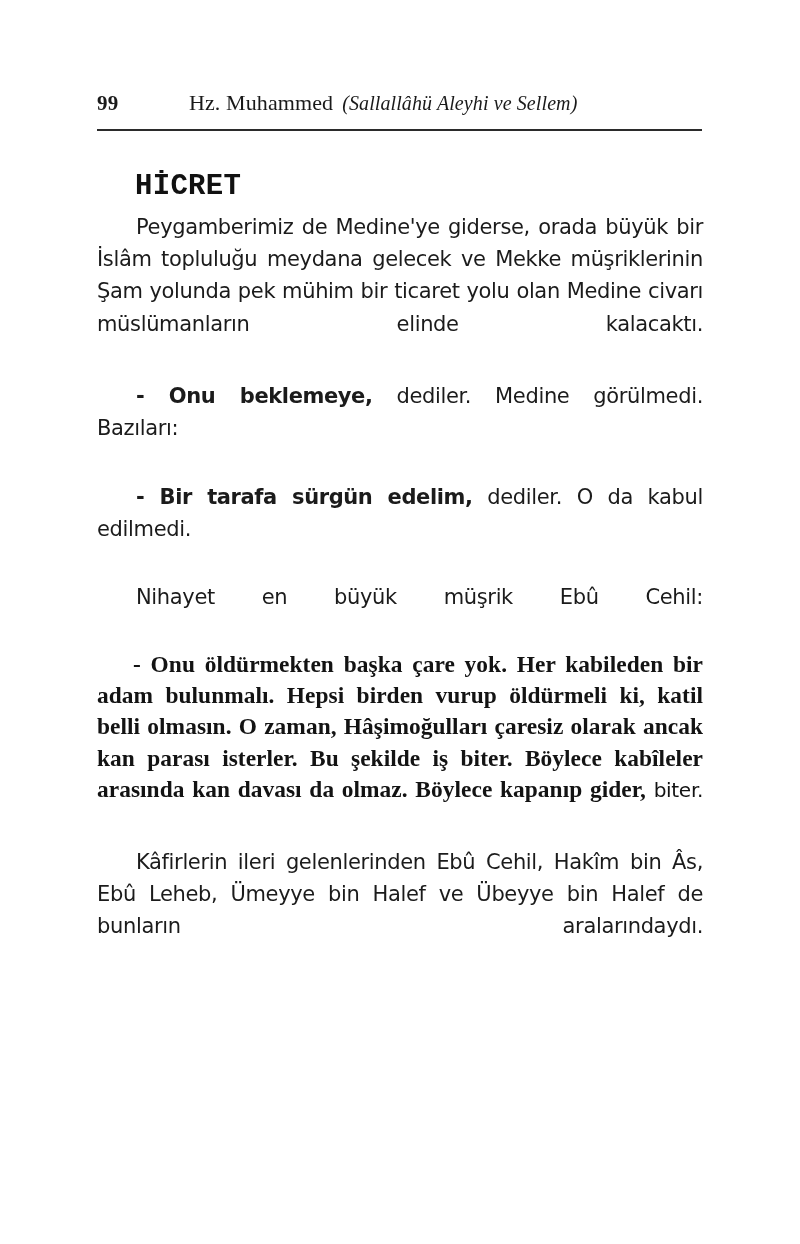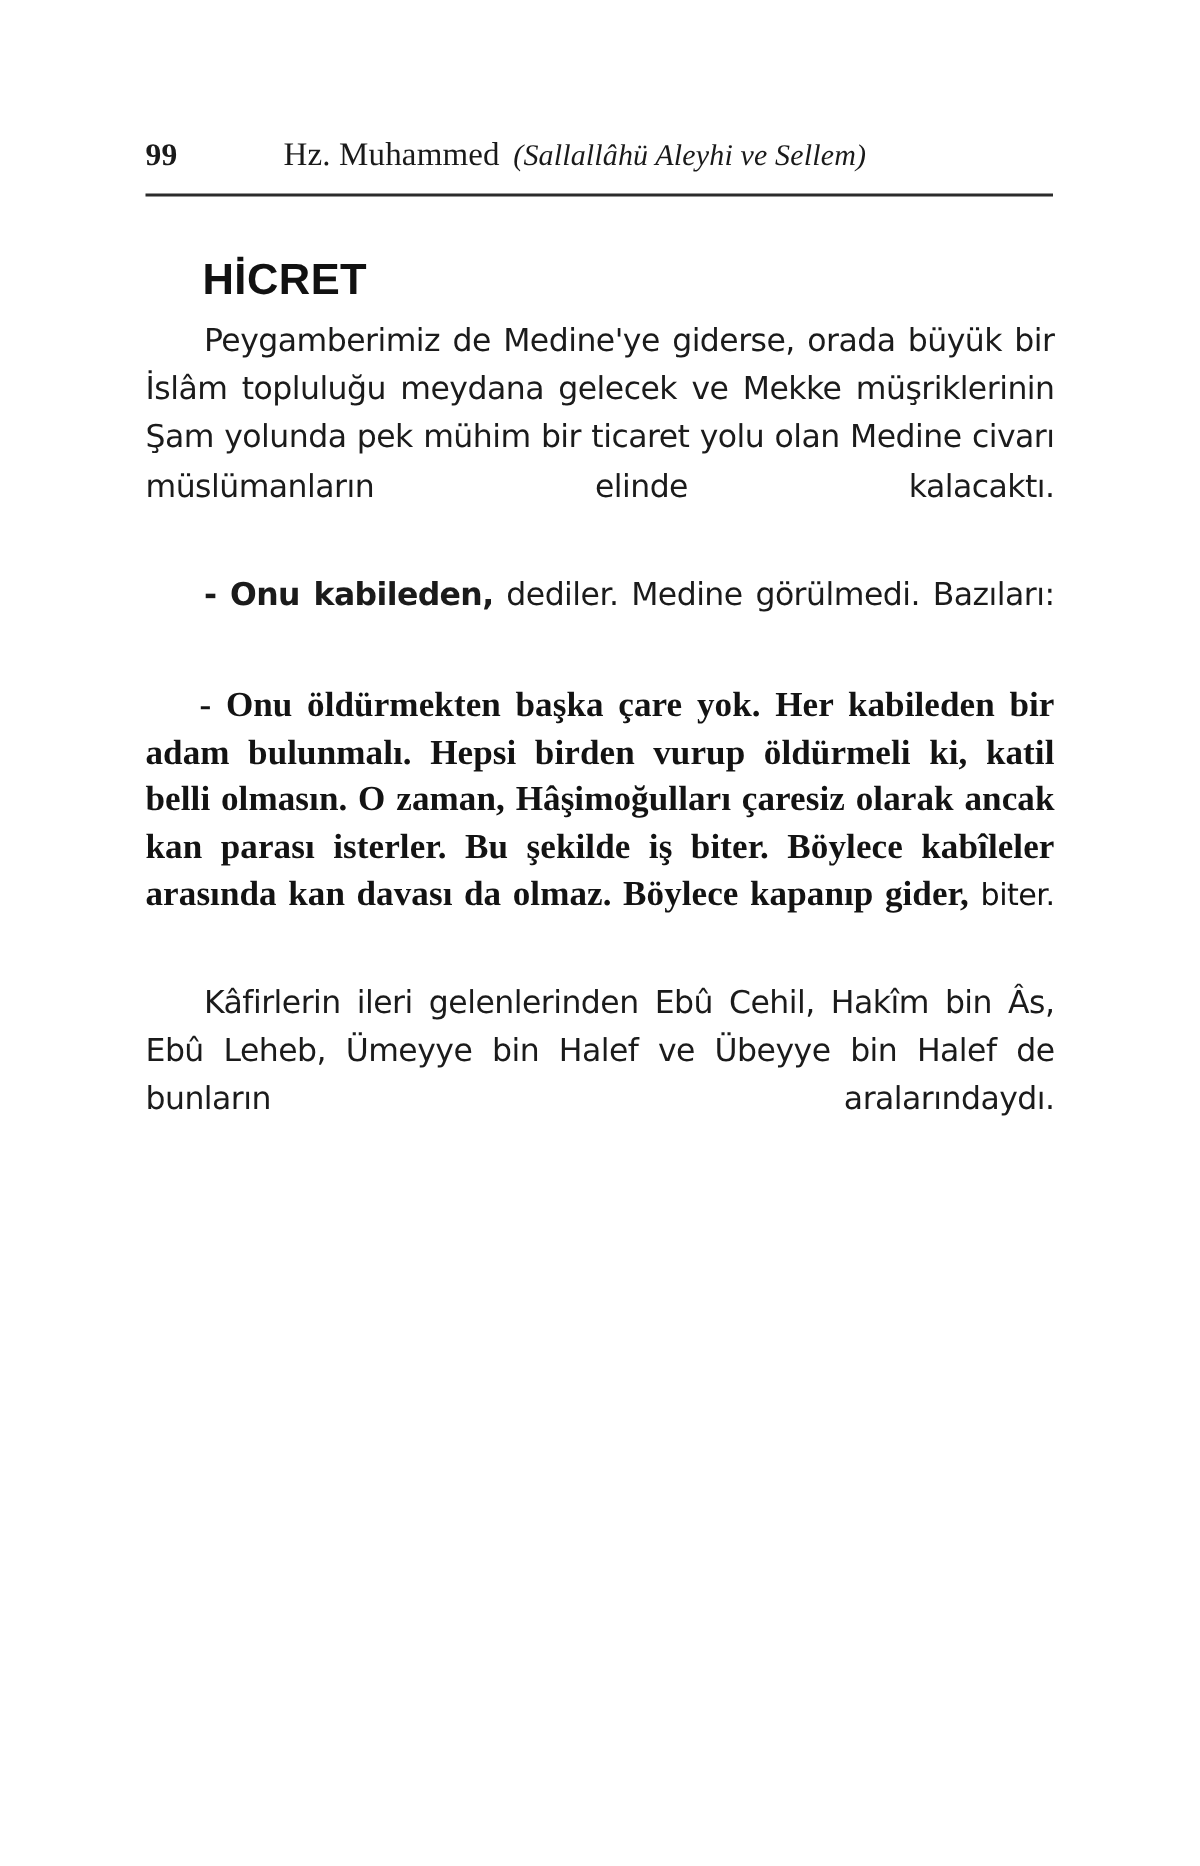--- a/index.html
+++ b/index.html
@@ -66,21 +66,21 @@
   .column {
     position: absolute;
     left: 97px;
     top: 155px;
     width: 606px;
   }
 
   h1.section-title {
     margin: 0 0 4px 0;
     padding: 0;
-    font-family: Liberation Sans, sans-serif;
+    font-family: Liberation Mono, monospace;
     font-weight: bold;
     font-size: 29px;
     line-height: 40px;
     letter-spacing: 0.3px;
     color: #111111;
     text-indent: 38px;
   }
 
   p.para {
     margin: 0;
@@ -152,28 +152,32 @@
     <h1 class="section-title">HİCRET</h1>
 
     <p class="para">Peygamberimiz de Medine'ye giderse, orada büyük bir İslâm topluluğu meydana gelecek ve Mekke müşriklerinin Şam yolunda pek mühim bir ticaret yolu olan Medine civarı müslümanların elinde kalacaktı.</p>
 
     <div class="gap-4"></div>
 
 
     <div class="gap-4"></div>
 
     <p class="para dialogue">
-      <span class="b-sans">- Onu kabileden,</span><span> dediler. Medine görülmedi. Bazıları:</span>
+      <span class="b-sans">- Onu beklemeye,</span><span> dediler. Medine görülmedi. Bazıları:</span>
     </p>
 
     <div class="gap-4"></div>
 
+    <p class="para dialogue">
+      <span class="b-sans">- Bir tarafa sürgün edelim,</span><span> dediler. O da kabul edilmedi.</span>
+    </p>
 
     <div class="gap-4"></div>
 
+    <p class="para">Nihayet en büyük müşrik Ebû Cehil:</p>
 
     <div class="gap-3"></div>
 
     <p class="para speech">
       <span>- Onu öldürmekten başka çare yok. Her kabileden bir adam bulunmalı. Hepsi birden vurup öldürmeli ki, katil belli olmasın. O zaman, Hâşimoğulları çaresiz olarak ancak kan parası isterler. Bu şekilde iş biter. Böylece kabîleler arasında kan davası da olmaz. Böylece kapanıp gider,</span><span class="tail"> biter.</span>
     </p>
 
     <div class="gap-4"></div>
 
 

